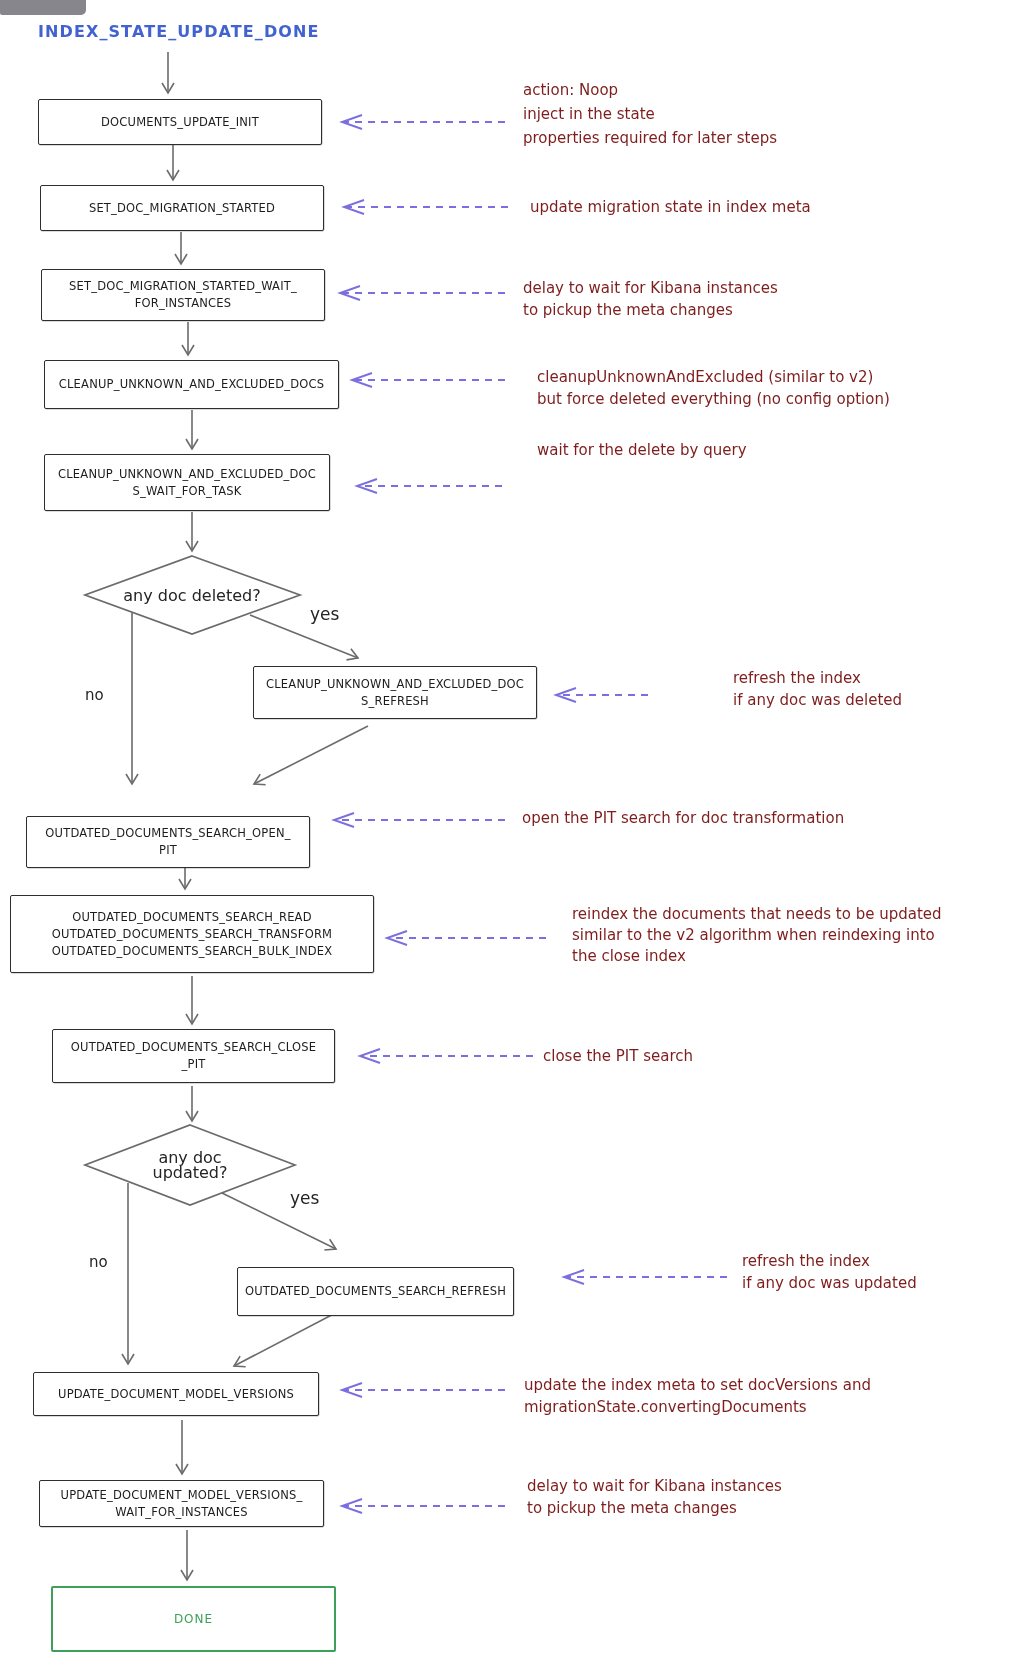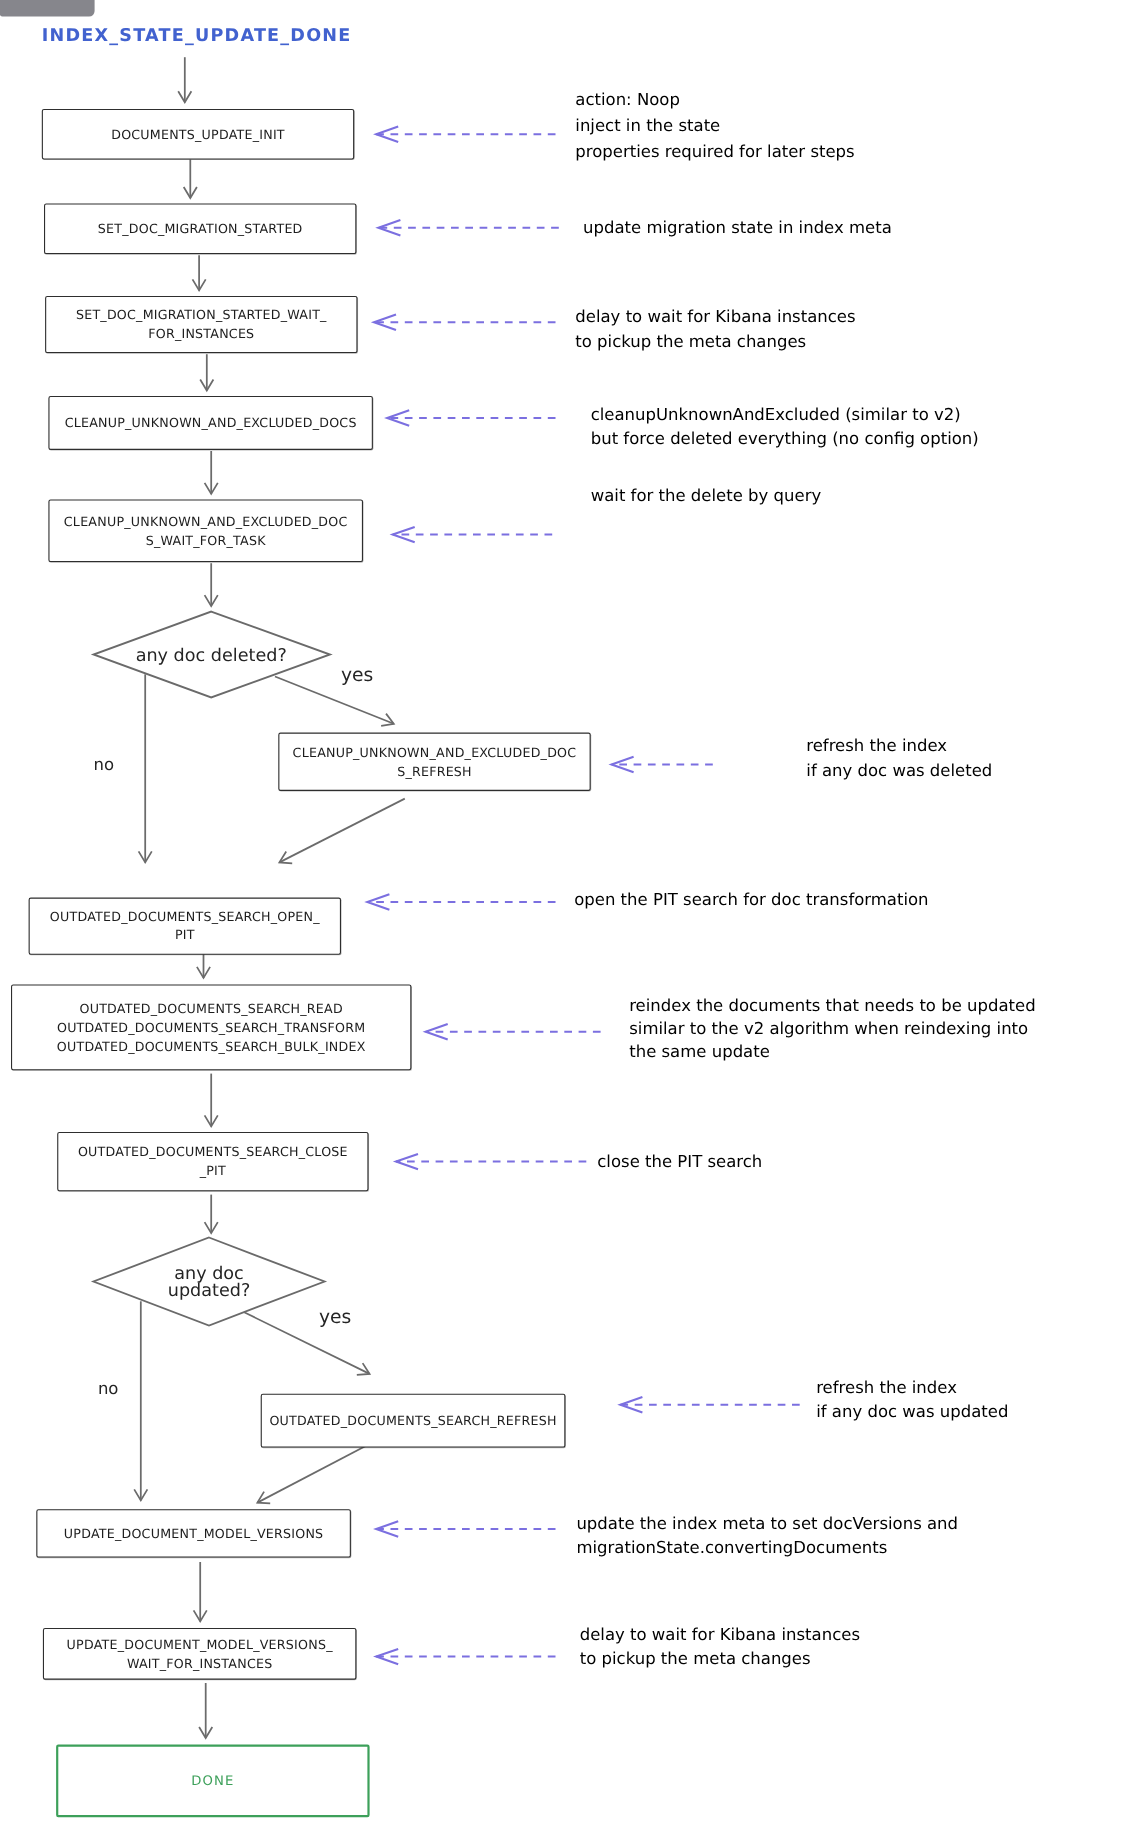--- a/index.html
+++ b/index.html
@@ -27,21 +27,21 @@
   .node .ln { white-space:nowrap; }
   .node.done {
     border:2.2px solid #3da05a; color:#3da05a; letter-spacing:1px;
     font-size:12px; box-shadow:none;
   }
   .diamond-label {
     position:absolute; z-index:2; text-align:center; color:#242424;
     font-size:16px; line-height:15px;
   }
   .ann {
-    position:absolute; z-index:2; color:#000000; font-size:15px; line-height:22px;
+    position:absolute; z-index:2; color:#7f1d1d; font-size:15px; line-height:22px;
     white-space:nowrap;
   }
   .ann.lh24 { line-height:24px; }
   .ann.lh21 { line-height:21px; }
   .elabel {
     position:absolute; z-index:2; color:#242424; font-size:15px; white-space:nowrap;
   }
   .elabel.yes { font-size:17px; }
   .fl { stroke:#6b6b6b; stroke-width:1.6; fill:none; }
   .pl { stroke:#7b6fe0; stroke-width:1.8; fill:none; stroke-dasharray:7 6; }
@@ -209,21 +209,21 @@
     <div>if any doc was deleted</div>
   </div>
 
   <div class="ann" style="left:522px;top:807px;">
     <div>open the PIT search for doc transformation</div>
   </div>
 
   <div class="ann lh21" style="left:572px;top:904px;">
     <div>reindex the documents that needs to be updated</div>
     <div>similar to the v2 algorithm when reindexing into</div>
-    <div>the same update</div>
+    <div>the close index</div>
   </div>
 
   <div class="ann" style="left:543px;top:1045px;">
     <div>close the PIT search</div>
   </div>
 
   <div class="ann" style="left:742px;top:1250px;">
     <div>refresh the index</div>
     <div>if any doc was updated</div>
   </div>

